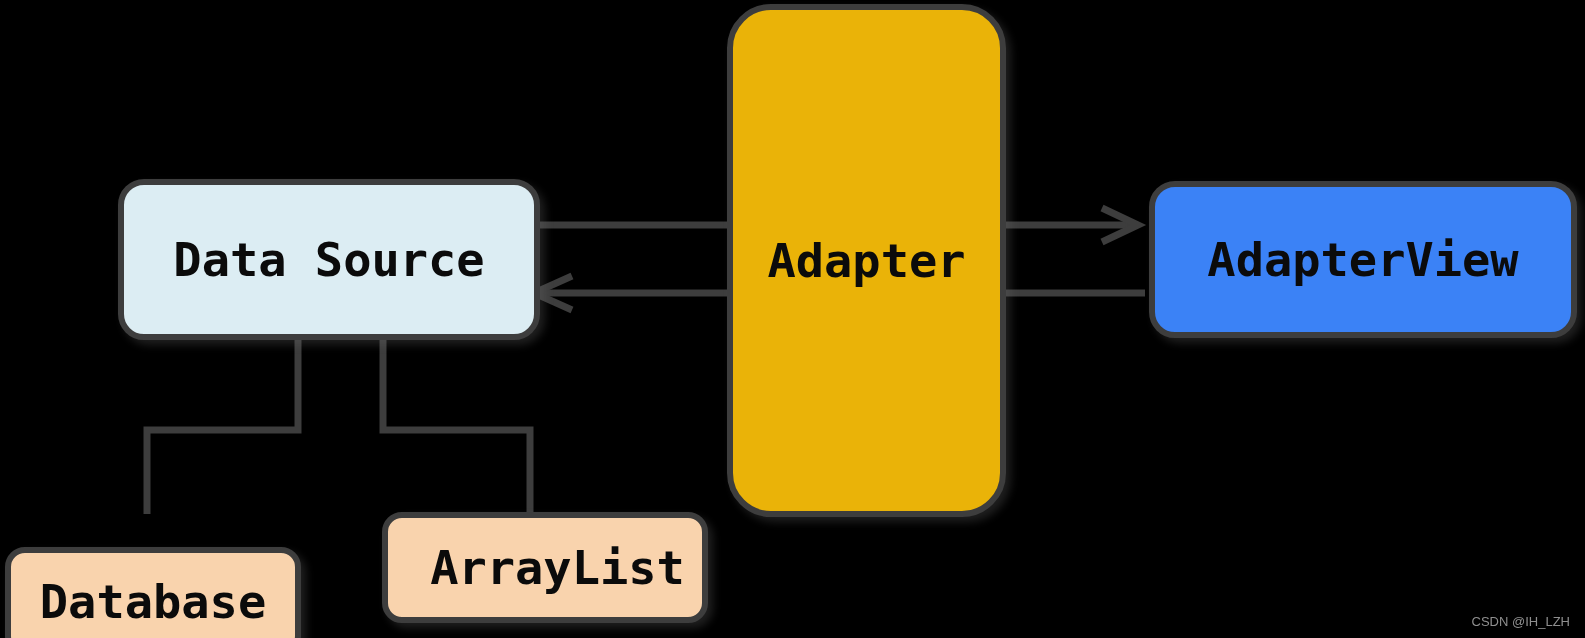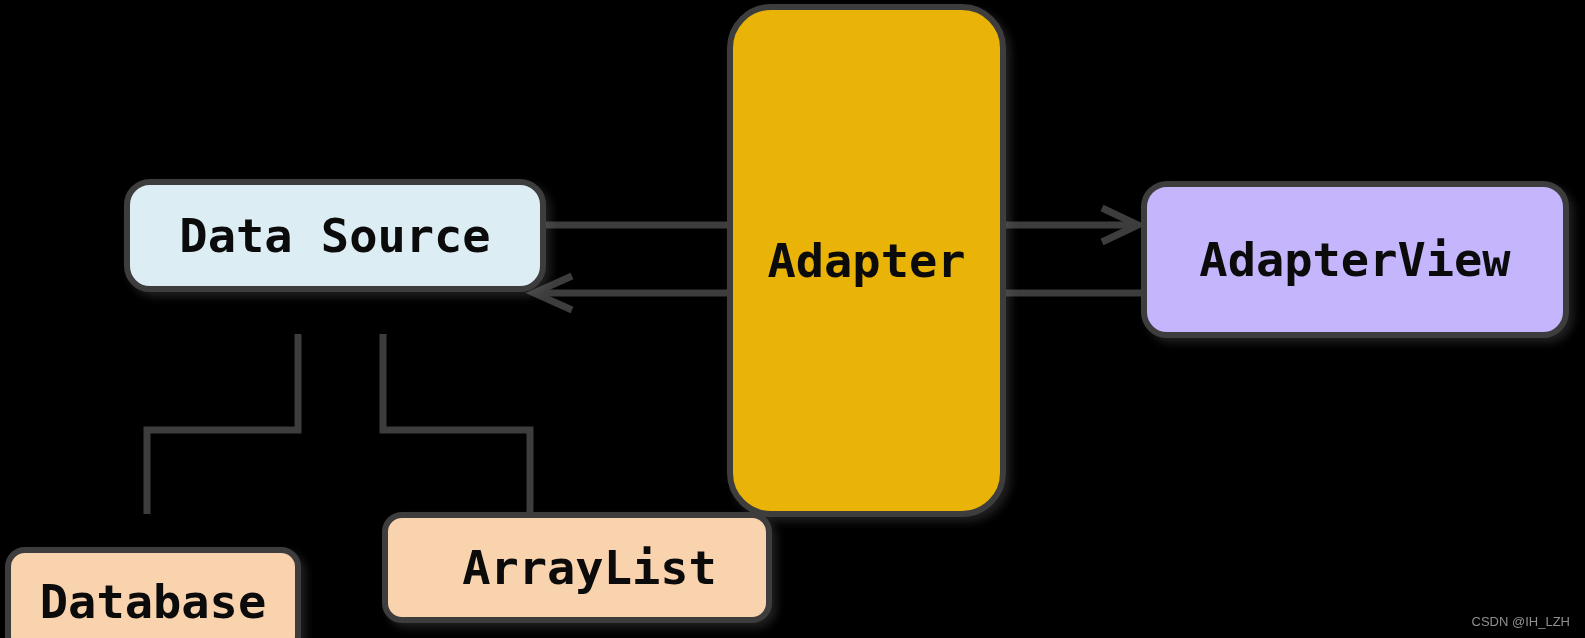--- a/index.html
+++ b/index.html
@@ -30,43 +30,43 @@
     border: 6px solid #3d3d3d;
     box-sizing: border-box;
     color: #0b0b0b;
     font-weight: bold;
     font-size: 47px;
     letter-spacing: 0px;
     box-shadow: 5px 5px 9px rgba(110,110,110,0.28);
     white-space: nowrap;
   }
   .node-data-source {
-    left: 124px; top: 179px;
-    width: 422px; height: 113px;
+    left: 118px; top: 179px;
+    width: 422px; height: 161px;
     border-radius: 26px;
   }
   .node-adapter {
     left: 727px; top: 4px;
     width: 279px; height: 513px;
     border-radius: 44px;
   }
   .node-adapter-view {
     left: 1141px; top: 181px;
     width: 428px; height: 157px;
     border-radius: 26px;
   }
   .node-database {
     left: 5px; top: 512px;
     width: 296px; height: 109px;
     border-radius: 20px;
     margin-top: 35px;
   }
   .node-array-list {
     left: 382px; top: 512px;
-    width: 390px; height: 111px;
+    width: 326px; height: 111px;
     border-radius: 20px;
     padding-left: 25px;
   }
   .watermark {
     position: absolute;
     right: 15px;
     bottom: 9px;
     z-index: 3;
     font-family: "Liberation Sans", sans-serif;
     font-size: 13px;
@@ -92,21 +92,21 @@
   </svg>
 
   <div class="node node-data-source" style="background-color: rgb(220, 237, 243);">
     <span>Data Source</span>
   </div>
 
   <div class="node node-adapter" style="background-color: #eab308;">
     <span>Adapter</span>
   </div>
 
-  <div class="node node-adapter-view" style="background-color: #c4b5fd;">
+  <div class="node node-adapter-view" style="background-color: #3b82f6; margin-left: 8px;">
     <span>AdapterView</span>
   </div>
 
   <div class="node node-database" style="background-color: rgb(249, 211, 173);">
     <span>Database</span>
   </div>
 
   <div class="node node-array-list" style="background-color: rgb(249, 211, 173);">
     <span>ArrayList</span>
   </div>

